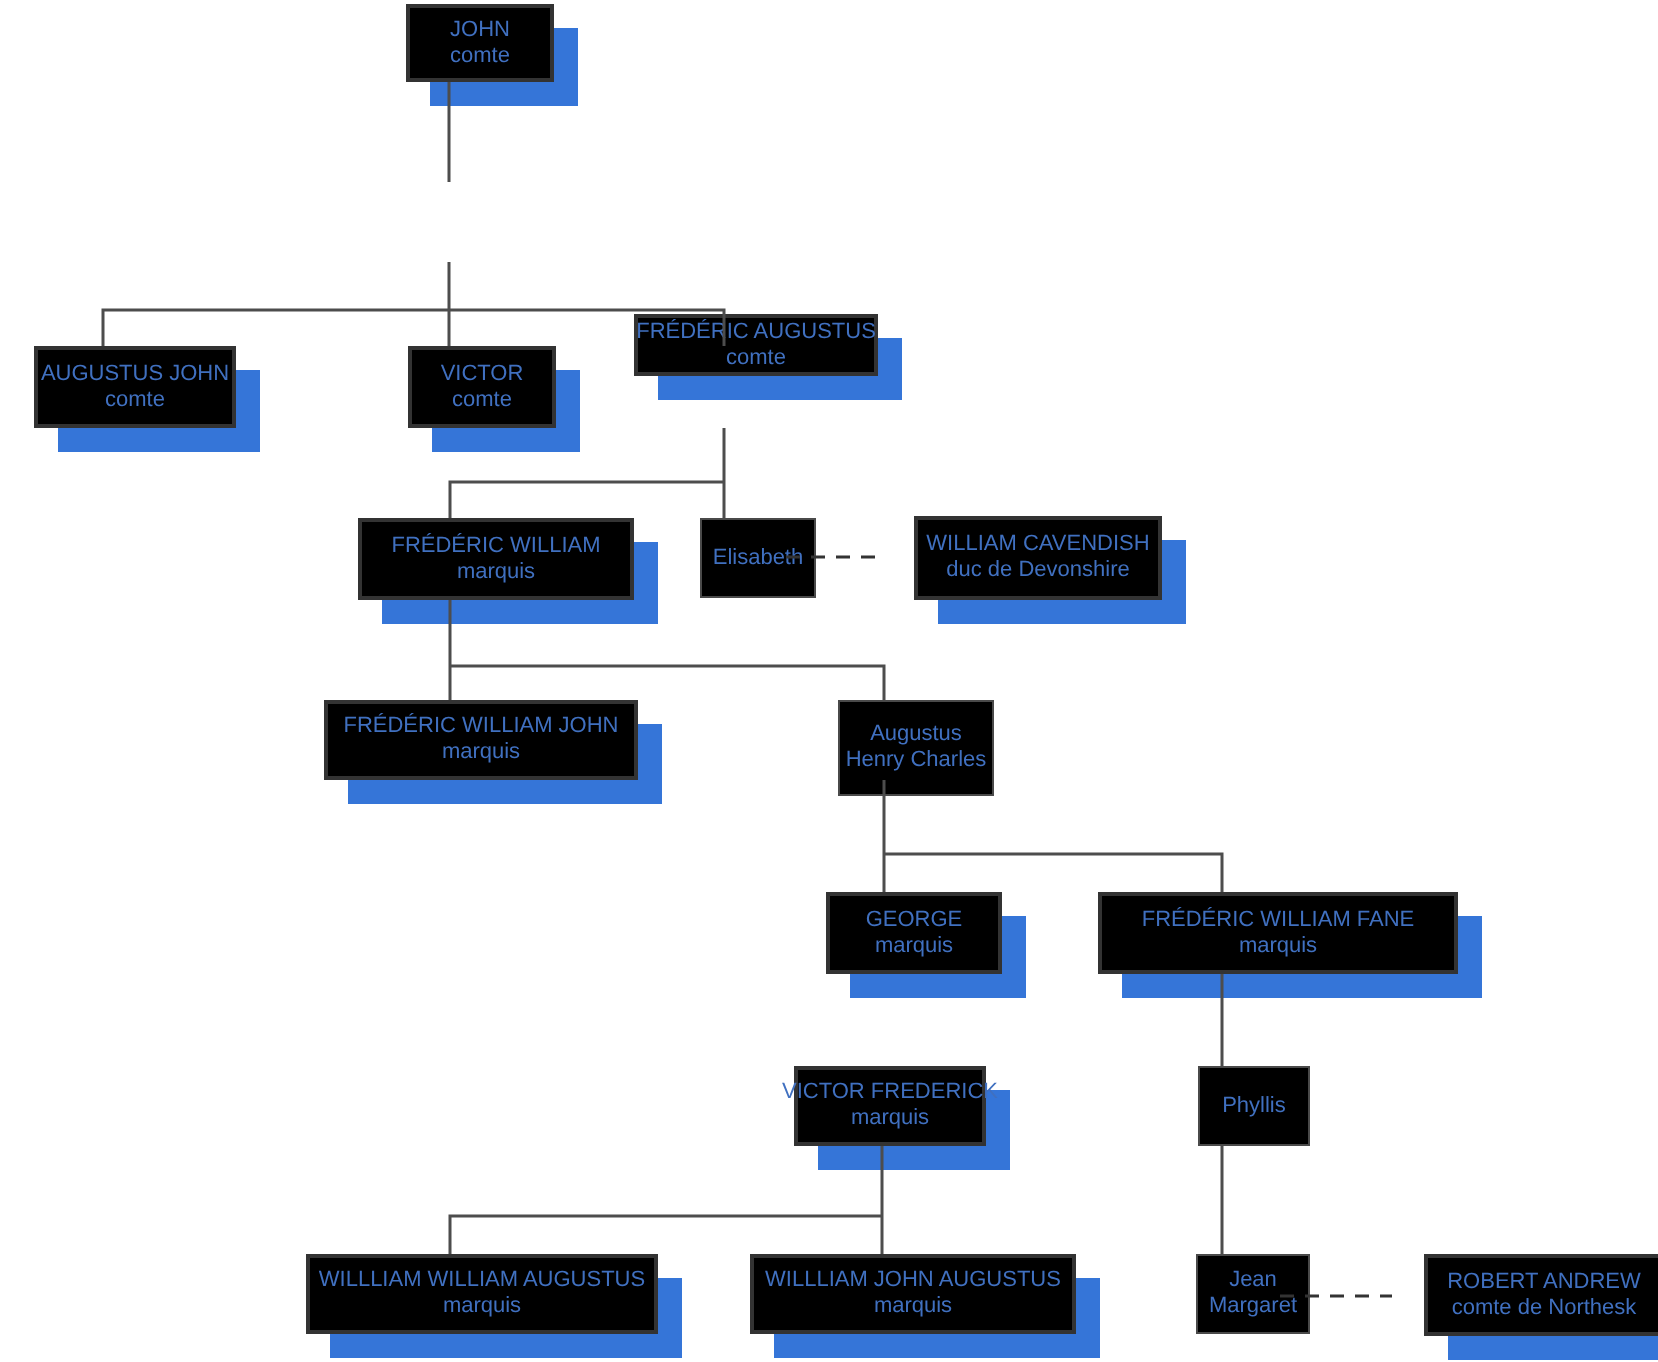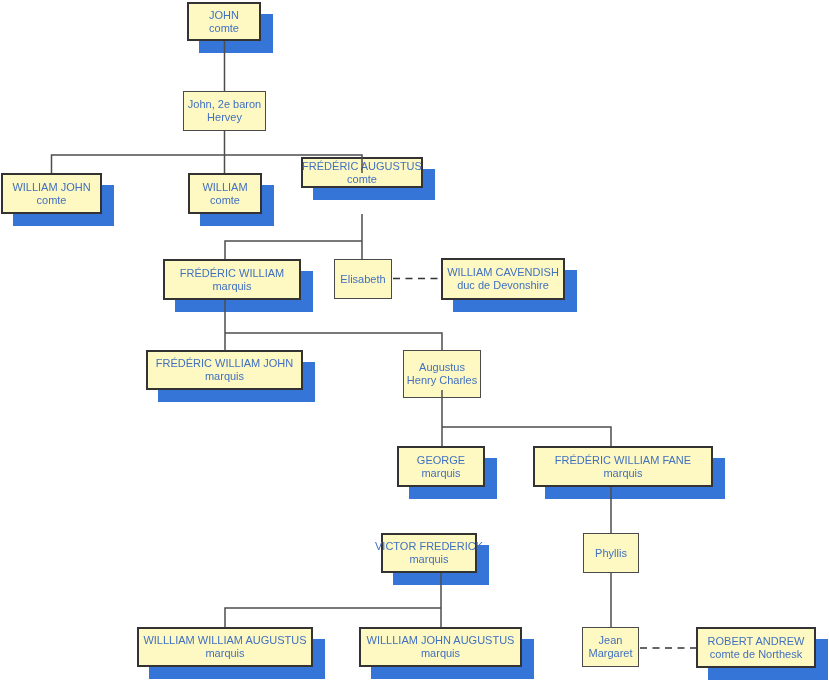--- a/index.html
+++ b/index.html
@@ -18,59 +18,56 @@
   .wires path.solid{
     fill:none;stroke:#4d4d4d;stroke-width:1.5;
   }
   .wires path.dashed{
     fill:none;stroke:#333333;stroke-width:1.6;
     stroke-dasharray:7 5.5;
   }
   .node{
     position:absolute;
     box-sizing:border-box;
-    background:#fef9c3;
+    background:#000000;
     border:2px solid #333333;
     color:#4070c0;
     font-size:11px;
     line-height:13px;
     display:flex;flex-direction:column;
     align-items:center;justify-content:center;
     text-align:left;
     z-index:2;
+    margin-left:16px;
   }
   .node .l1,.node .l2{white-space:nowrap;}
   .node.elevated{
     box-shadow:12px 12px 0 #3575d8;
   }
   .node.plain{
     border-width:1px;border-color:#4a4a4a;
   }
 </style>
 </head>
 <body>
 
 <div class="stage">
 
   <div class="node elevated" style="left:187px;top:2px;width:74px;height:39px">
     <span class="l1">JOHN</span>
     <span class="l2">comte</span>
   </div>
 
-  <div class="node plain" style="left:183px;top:91px;width:83px;height:40px">
-    <span class="l1">John, 2e baron</span>
-    <span class="l2">Hervey</span>
-  </div>
 
   <div class="node elevated" style="left:1px;top:173px;width:101px;height:41px">
-    <span class="l1">WILLIAM JOHN</span>
+    <span class="l1">AUGUSTUS JOHN</span>
     <span class="l2">comte</span>
   </div>
   <div class="node elevated" style="left:188px;top:173px;width:74px;height:41px">
-    <span class="l1">WILLIAM</span>
+    <span class="l1">VICTOR</span>
     <span class="l2">comte</span>
   </div>
   <div class="node elevated" style="left:301px;top:157px;width:122px;height:31px">
     <span class="l1">FRÉDÉRIC AUGUSTUS</span>
     <span class="l2">comte</span>
   </div>
 
   <div class="node elevated" style="left:163px;top:259px;width:138px;height:41px">
     <span class="l1">FRÉDÉRIC WILLIAM</span>
     <span class="l2">marquis</span>

